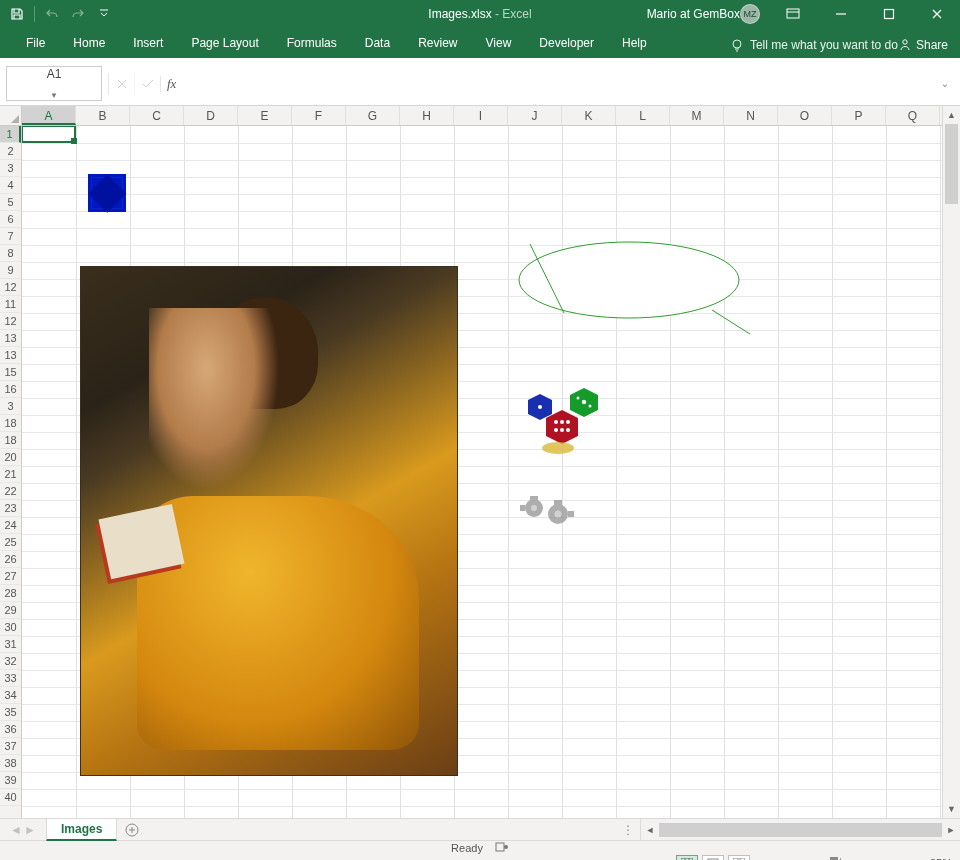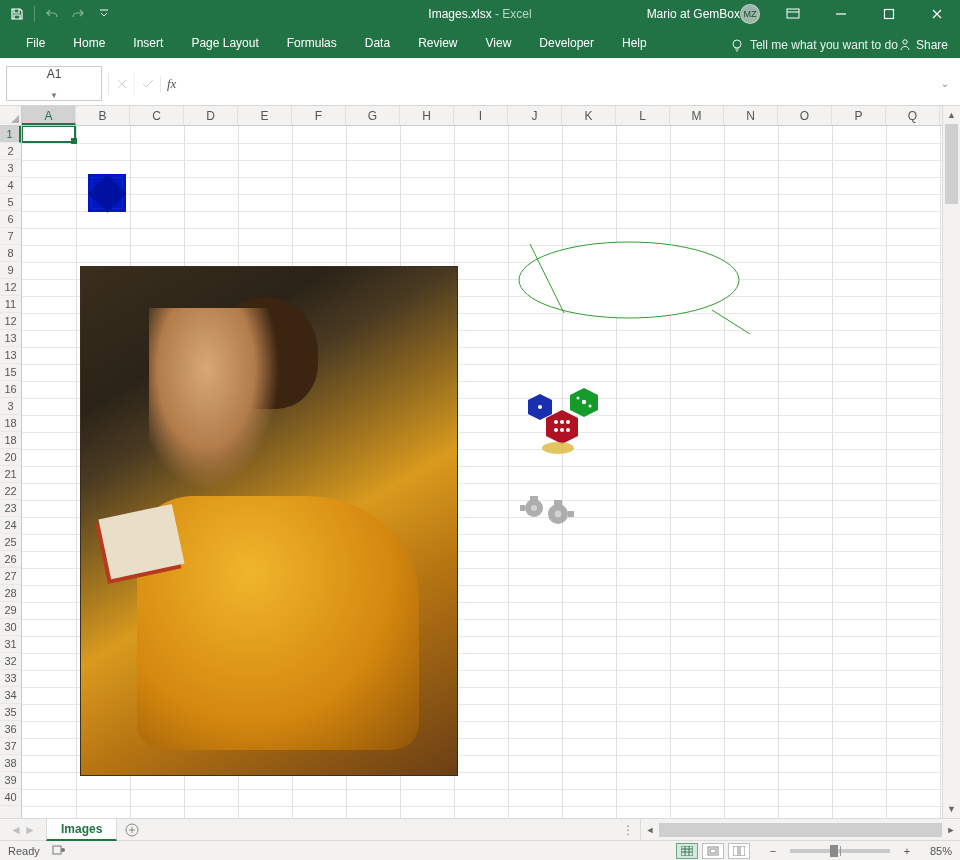--- a/index.html
+++ b/index.html
@@ -80,21 +80,21 @@
   .sheet-tab { padding:0 14px; display:flex; align-items:center; border-right:1px solid #dadada; border-left:1px solid #dadada; cursor:pointer; background:#fff; color:#217346; font-weight:600; border-bottom:2px solid #217346; margin-bottom:-1px;}
   .newsheet { width:30px; display:flex; align-items:center; justify-content:center; color:#666; cursor:pointer;}
   .ts-spacer{flex:1;}
   .ts-dots{ color:#888; padding:0 6px; display:flex; align-items:center;}
   .hscroll { width:320px; background:#f3f2f1; display:flex; align-items:center; border-left:1px solid #dadada;}
   .hscroll .lar, .hscroll .rar { width:18px; text-align:center; color:#666; font-size:9px;}
   .hscroll .track { flex:1; height:14px; background:#e9e9e9; position:relative;}
   .hscroll .thumb{ position:absolute; left:0; top:0; bottom:0; width:100%; background:#cfcfcf;}
 
   
-  .statusbar { height:20px; background:#f3f2f1; border-top:1px solid #dadada; display:flex; align-items:center; font-size:11px; color:#555; padding:0 8px;}
+  .statusbar { height:20px; background:#f3f2f1; border-top:1px solid #dadada; display:flex; align-items:center; font-size:11px; color:#555; padding:0 8px;flex-direction:column;}
   .sb-left{ display:flex; align-items:center; gap:12px;}
   .sb-right{ margin-left:auto; display:flex; align-items:center; gap:4px;}
   .view-btn { width:22px; height:16px; border:1px solid #c0c0c0; display:flex; align-items:center; justify-content:center; background:#fff; cursor:pointer;}
   .view-btn.active{ background:#d8e8df; border-color:#6aa785;}
   .zoom-slider { width:100px; height:4px; background:#c9c9c9; position:relative; margin:0 6px;}
   .zoom-slider .tick{position:absolute; left:50%; top:-3px; width:1px; height:10px; background:#999;}
   .zoom-slider .knob{position:absolute; left:40%; top:-4px; width:8px; height:12px; background:#8a8a8a;}
   .zoom-btn{ width:14px; text-align:center; cursor:pointer;}
 
   .disabled { opacity:0.45; }

